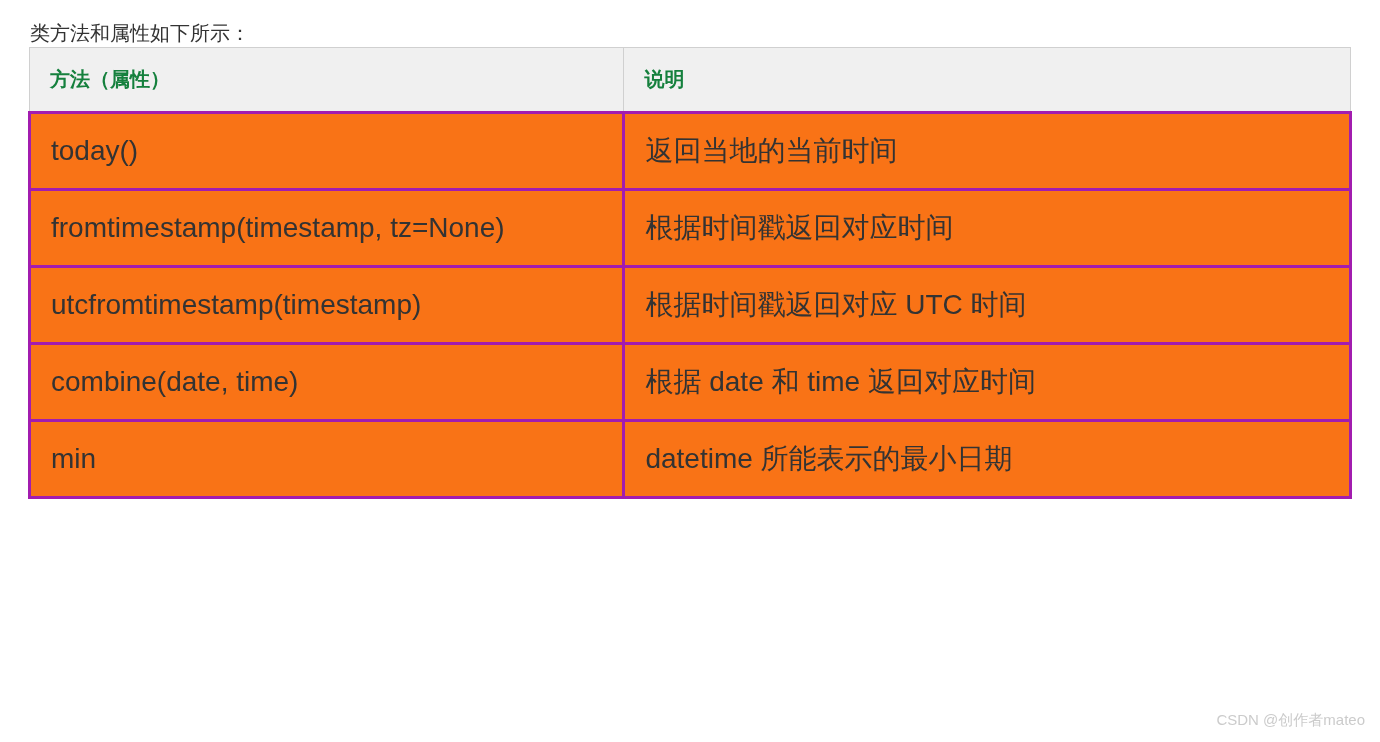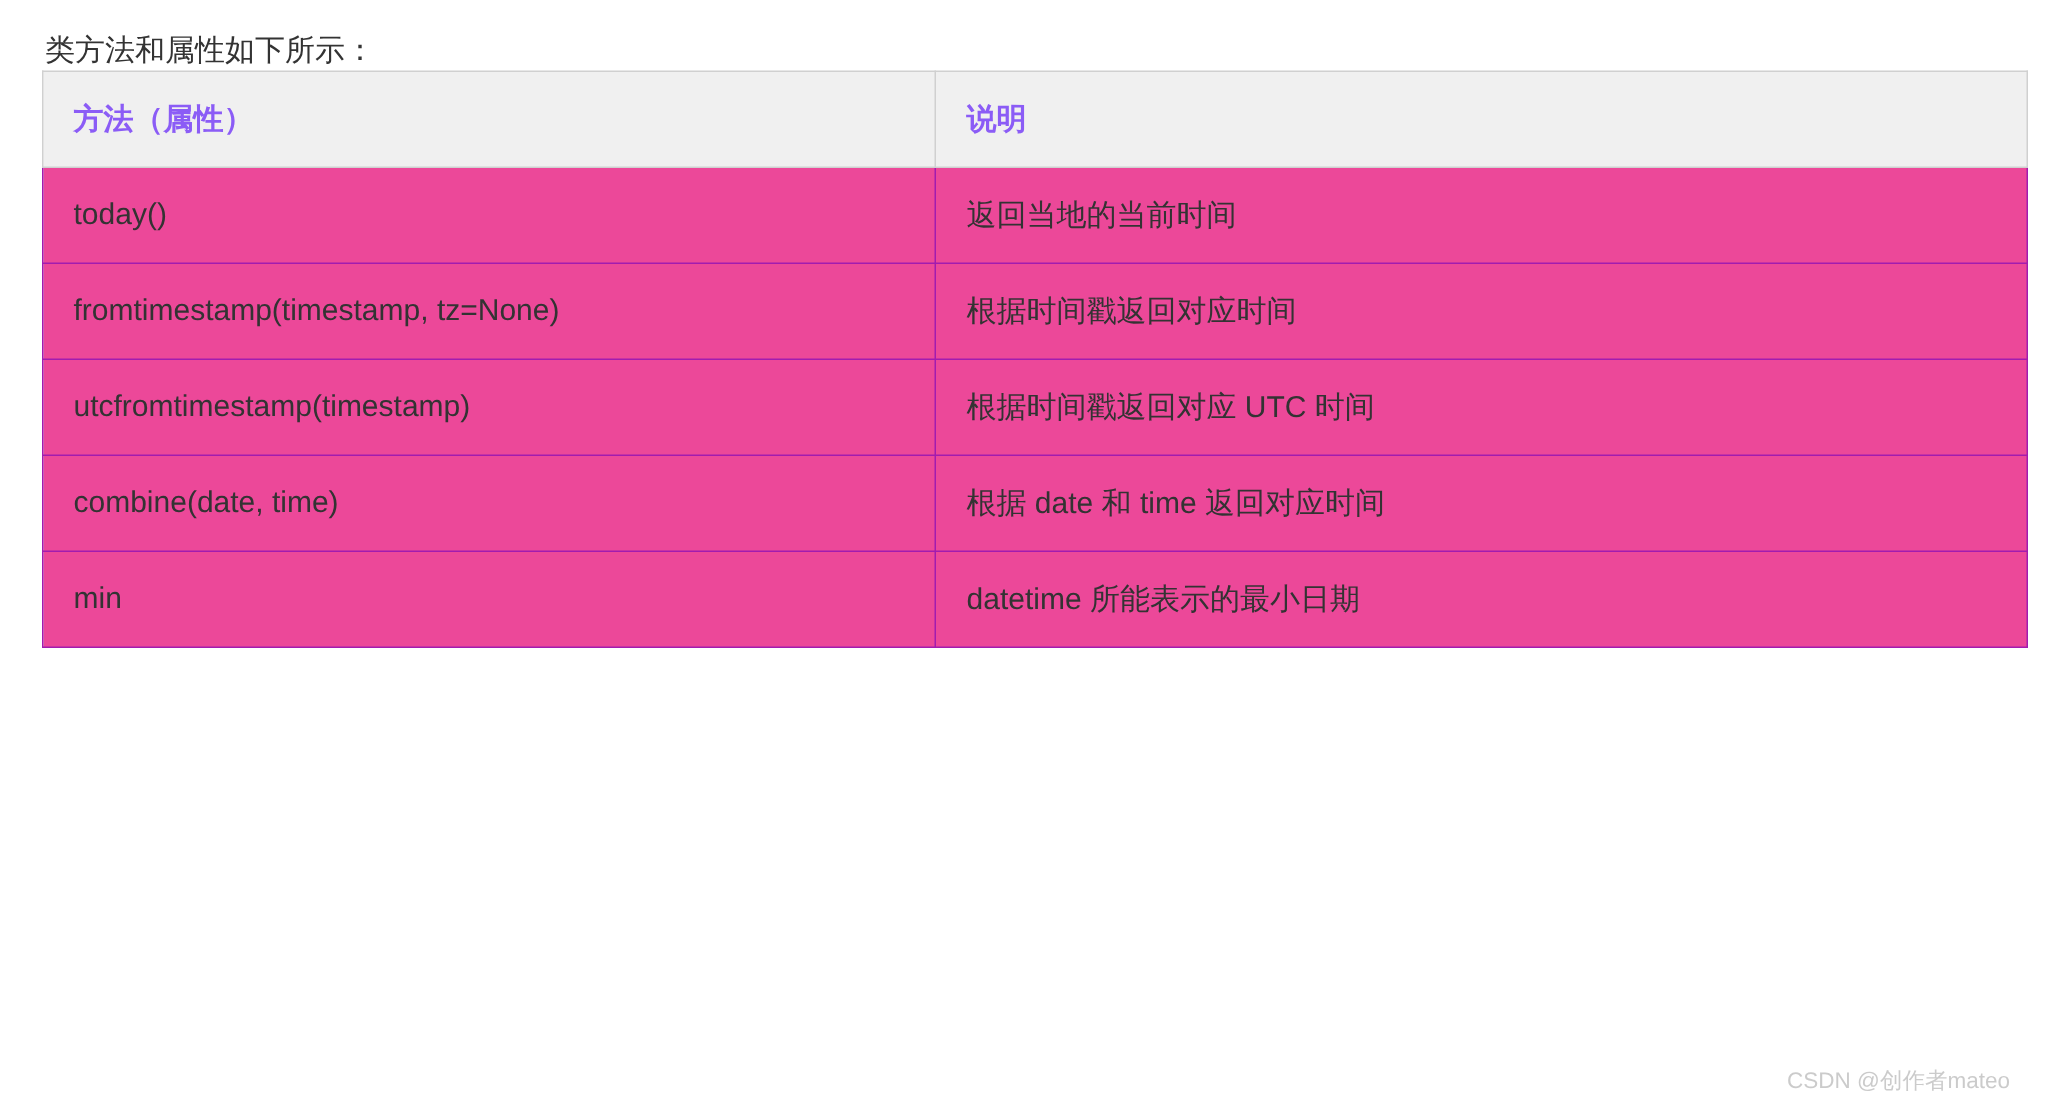--- a/index.html
+++ b/index.html
@@ -25,38 +25,38 @@
       border-collapse: collapse;
       border: 1px solid #d0d0d0;
     }
     th {
       background-color: #f0f0f0;
       text-align: left;
       padding: 18px 20px;
       font-weight: 700;
       font-size: 20px;
       border: 1px solid #d0d0d0;
-      color: #8b5cf6;
+      color: #15803d;
     }
     td {
       padding: 18px 20px;
-      border: 1px solid #a21caf;
-      font-size: 20px;
+      border: 3px solid #a21caf;
+      font-size: 28px;
       color: #333333;
-      background: #ec4899;
+      background: #f97316;
     }
     .col-method {
       width: 45%;
     }
     .col-desc {
       width: 55%;
     }
     .watermark {
       position: fixed;
-      right: 40px;
+      right: 15px;
       bottom: 12px;
       color: rgba(160, 160, 160, 0.55);
       font-size: 15px;
       pointer-events: none;
       user-select: none;
     }
   </style>
 </head>
 <body>
 

